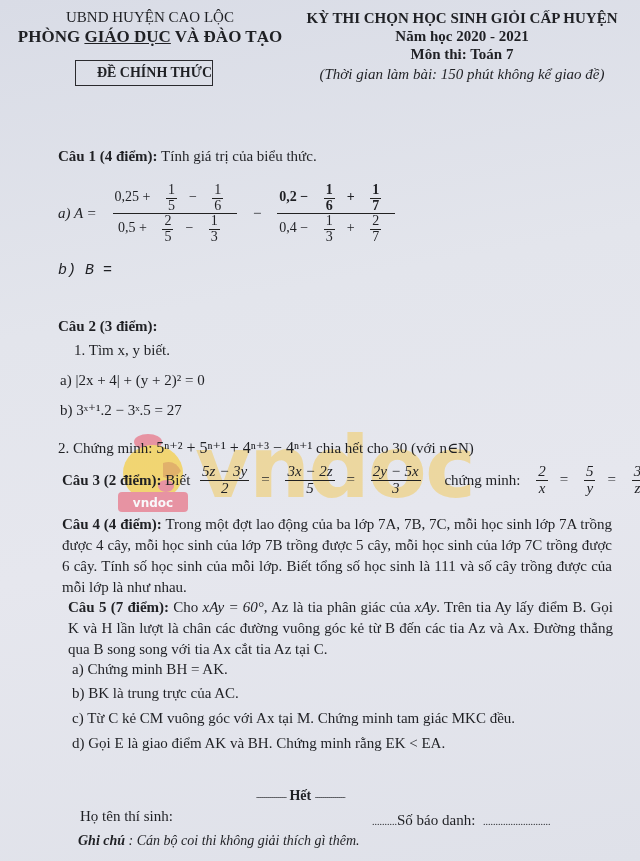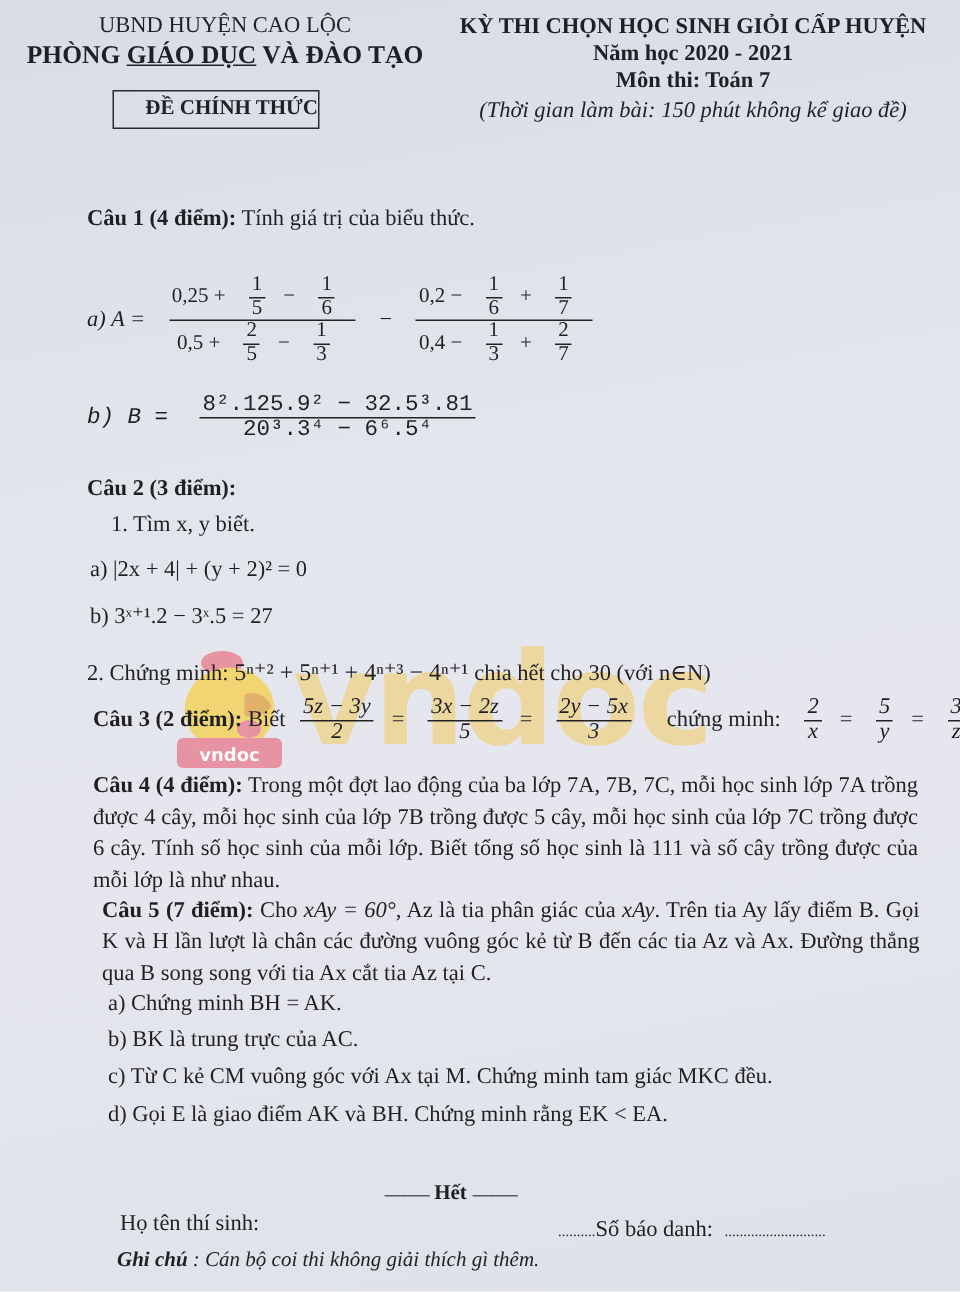--- a/index.html
+++ b/index.html
@@ -49,21 +49,21 @@
 
 <div class="abs hdr-left t1">UBND HUYỆN CAO LỘC</div>
 <div class="abs hdr-left t2"><span>PHÒNG </span><span class="ul">GIÁO DỤC</span><span> VÀ ĐÀO TẠO</span></div>
 <div class="abs box">ĐỀ CHÍNH THỨC</div>
 
 <div class="abs hdr-right r1">KỲ THI CHỌN HỌC SINH GIỎI CẤP HUYỆN</div>
 <div class="abs hdr-right r2">Năm học 2020 - 2021</div>
 <div class="abs hdr-right r3">Môn thi: Toán 7</div>
 <div class="abs hdr-right r4">(Thời gian làm bài: 150 phút không kể giao đề)</div>
 
-<div class="abs q" style="left:58px; top:138px;">
+<div class="abs q" style="left:58px; top:148px;">
   <span class="b">Câu 1 (4 điểm):</span><span> Tính giá trị của biểu thức.</span>
 </div>
 <div class="abs q" style="left:58px; top:183px;">
   <span class="i" style="vertical-align:middle;">a) A =</span>
   <span class="frac">
     <span class="n" style="font-size:14px;">
       <span>0,25 +</span>
       <span class="frac sm">
           <span class="n">1</span>
           <span class="d">5</span>
@@ -80,21 +80,21 @@
           <span class="d">5</span>
         </span><span>−</span>
       <span class="frac sm">
           <span class="n">1</span>
           <span class="d">3</span>
         </span>
     </span>
   </span>
   <span style="vertical-align:middle;">−</span>
   <span class="frac">
-    <span class="n" style="font-size:14px;">
+    <span class="n" style="font-size:14px;font-weight:bold;">
       <span>0,2 −</span>
       <span class="frac sm">
           <span class="n">1</span>
           <span class="d">6</span>
         </span><span>+</span>
       <span class="frac sm">
           <span class="n">1</span>
           <span class="d">7</span>
         </span>
     </span>
@@ -106,24 +106,20 @@
         </span><span>+</span>
       <span class="frac sm">
           <span class="n">2</span>
           <span class="d">7</span>
         </span>
     </span>
   </span>
 </div>
 <div class="abs q" style="left:58px; top:262px;font-family:Liberation Mono, monospace;">
   <span class="i" style="vertical-align:middle;">b) B =</span>
-  <span class="frac">
-      <span class="n">8².125.9² − 32.5³.81</span>
-      <span class="d">20³.3⁴ − 6⁶.5⁴</span>
-    </span>
 </div>
 
 <div class="abs q b" style="left:58px; top:318px;">Câu 2 (3 điểm):</div>
 <div class="abs q" style="left:58px; top:342px;margin-left:16px;">1. Tìm x, y biết.</div>
 <div class="abs q" style="left:60px; top:372px;">a) |2x + 4| + (y + 2)² = 0</div>
 <div class="abs q" style="left:60px; top:401px;">b) 3ˣ⁺¹.2 − 3ˣ.5 = 27</div>
 <div class="abs q" style="left:58px; top:438px;">
   <span>2. Chứng minh: </span><span style="font-size:16px;">5ⁿ⁺² + 5ⁿ⁺¹ + 4ⁿ⁺³ − 4ⁿ⁺¹</span><span> chia hết cho 30 (với n∈N)</span>
 </div>
 

